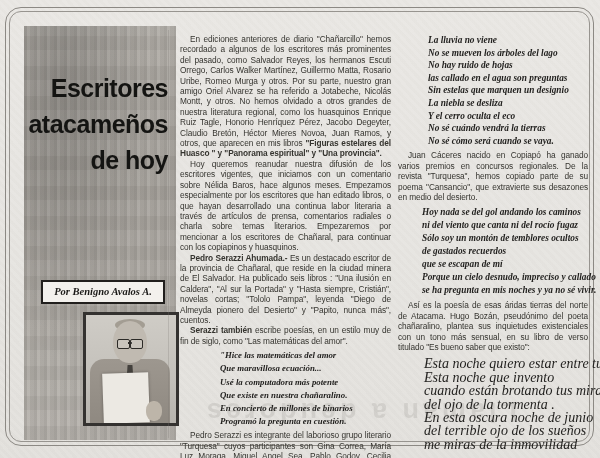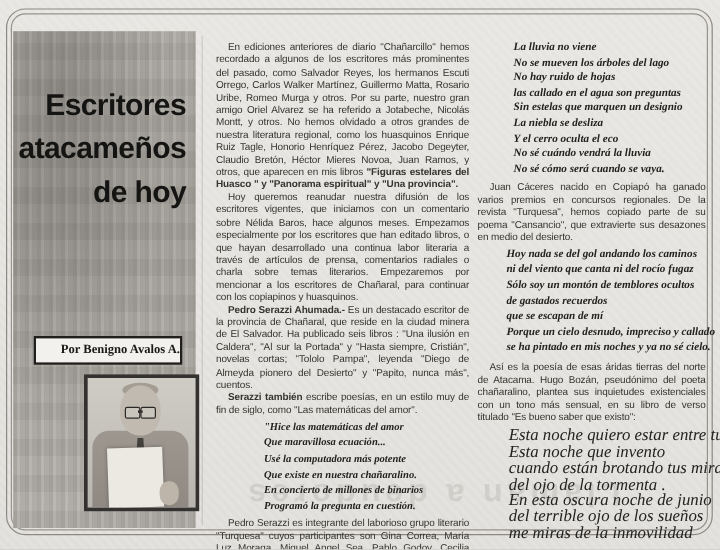--- a/index.html
+++ b/index.html
@@ -8,36 +8,36 @@
     background:
       repeating-linear-gradient(47deg, rgba(0,0,0,.012) 0 3px, rgba(255,255,255,.02) 3px 6px),
       linear-gradient(180deg,#eae8e4 0%,#e7e5e1 55%,#e3e1dd 100%);
     font-family:"Liberation Sans",sans-serif;color:#2e2d2b;
   }
   .border-outer{position:absolute;left:5px;top:7px;right:6px;bottom:12px;border:1px solid #8c8984;border-radius:16px;}
   .border-inner{position:absolute;left:9px;top:11px;right:10px;bottom:16px;border:1px solid #97948f;border-radius:12px;}
 
   
   .left-block{
-    position:absolute;left:11px;top:26px;width:152px;height:414px;
+    position:absolute;left:24px;top:26px;width:152px;height:414px;
     background:
       radial-gradient(ellipse at 25% 12%, rgba(0,0,0,.16), transparent 55%),
       repeating-linear-gradient(90deg, rgba(55,53,50,.10) 0 3px, rgba(255,255,255,.05) 3px 6px, rgba(55,53,50,.05) 6px 10px),
       repeating-linear-gradient(0deg, rgba(0,0,0,.03) 0 14px, rgba(255,255,255,.03) 14px 30px),
       linear-gradient(180deg,#b0aca6 0%,#a5a19b 35%,#aeaaa4 70%,#b6b2ac 100%);
   }
   .main-title{
     position:absolute;right:8px;top:44px;width:160px;text-align:right;
     font-weight:bold;font-size:25px;line-height:36px;letter-spacing:-0.5px;color:#141412;
   }
   .byline-box{
     position:absolute;left:17px;top:254px;width:120px;height:20px;
     background:#f3f1ed;border:2px solid #211f1d;
-    font-family:"Liberation Serif",serif;font-weight:bold;
-    font-size:10.5px;line-height:20px;text-align:right;color:#1b1a18;
+    font-family:"Liberation Serif",serif;font-style:italic;font-weight:bold;
+    font-size:10.5px;line-height:20px;text-align:center;color:#1b1a18;
   }
   .photo{
     position:absolute;left:59px;top:286px;width:90px;height:108px;
     border:3px solid #343230;background:linear-gradient(180deg,#cfccc6 0%,#c3c0ba 60%,#b7b4ae 100%);
     overflow:hidden;
   }
   .head{position:absolute;left:27px;top:6px;width:34px;height:42px;border-radius:50% 50% 46% 46%;background:#c0bab1;}
   .hair{position:absolute;left:29px;top:4px;width:30px;height:12px;border-radius:50%;background:#a39d93;}
   .glasses{position:absolute;left:31px;top:24px;width:26px;height:8px;}
   .lens{position:absolute;top:0;width:11px;height:8px;border:1.5px solid #2c2a27;border-radius:2px;background:rgba(255,255,255,.15);}
@@ -123,32 +123,32 @@
 
   <div class="col col-right">
     <div class="poem poem-top">
       <div>La lluvia no viene</div>
       <div>No se mueven los árboles del lago</div>
       <div>No hay ruido de hojas</div>
       <div>las callado en el agua son preguntas</div>
       <div>Sin estelas que marquen un designio</div>
       <div>La niebla se desliza</div>
       <div>Y el cerro oculta el eco</div>
-      <div>No sé cuándo vendrá la lluvia</div>
+      <div>No sé cuándo vendrá la tierras</div>
       <div>No sé cómo será cuando se vaya.</div>
     </div>
     <p>Juan Cáceres nacido en Copiapó ha ganado varios premios en concursos regionales. De la revista "Turquesa", hemos copiado parte de su poema "Cansancio", que extravierte sus desazones en medio del desierto.</p>
     <div class="poem poem-b">
       <div>Hoy nada se del gol andando los caminos</div>
       <div>ni del viento que canta ni del rocío fugaz</div>
       <div>Sólo soy un montón de temblores ocultos</div>
       <div>de gastados recuerdos</div>
       <div>que se escapan de mí</div>
       <div>Porque un cielo desnudo, impreciso y callado</div>
-      <div>se ha pintado en mis noches y ya no sé cielo.</div>
+      <div>se ha pregunta en mis noches y ya no sé vivir.</div>
     </div>
     <p>Así es la poesía de esas áridas tierras del norte de Atacama. Hugo Bozán, pseudónimo del poeta chañaralino, plantea sus inquietudes existenciales con un tono más sensual, en su libro de verso titulado "Es bueno saber que existo":</p>
     <div class="poem poem-c">
       <div>Esta noche quiero estar entre tus piernas</div>
       <div>Esta noche que invento</div>
       <div>cuando están brotando tus miradas</div>
       <div>del ojo de la tormenta .</div>
       <div>En esta oscura noche de junio</div>
       <div>del terrible ojo de los sueños</div>
       <div>me miras de la inmovilidad</div>

